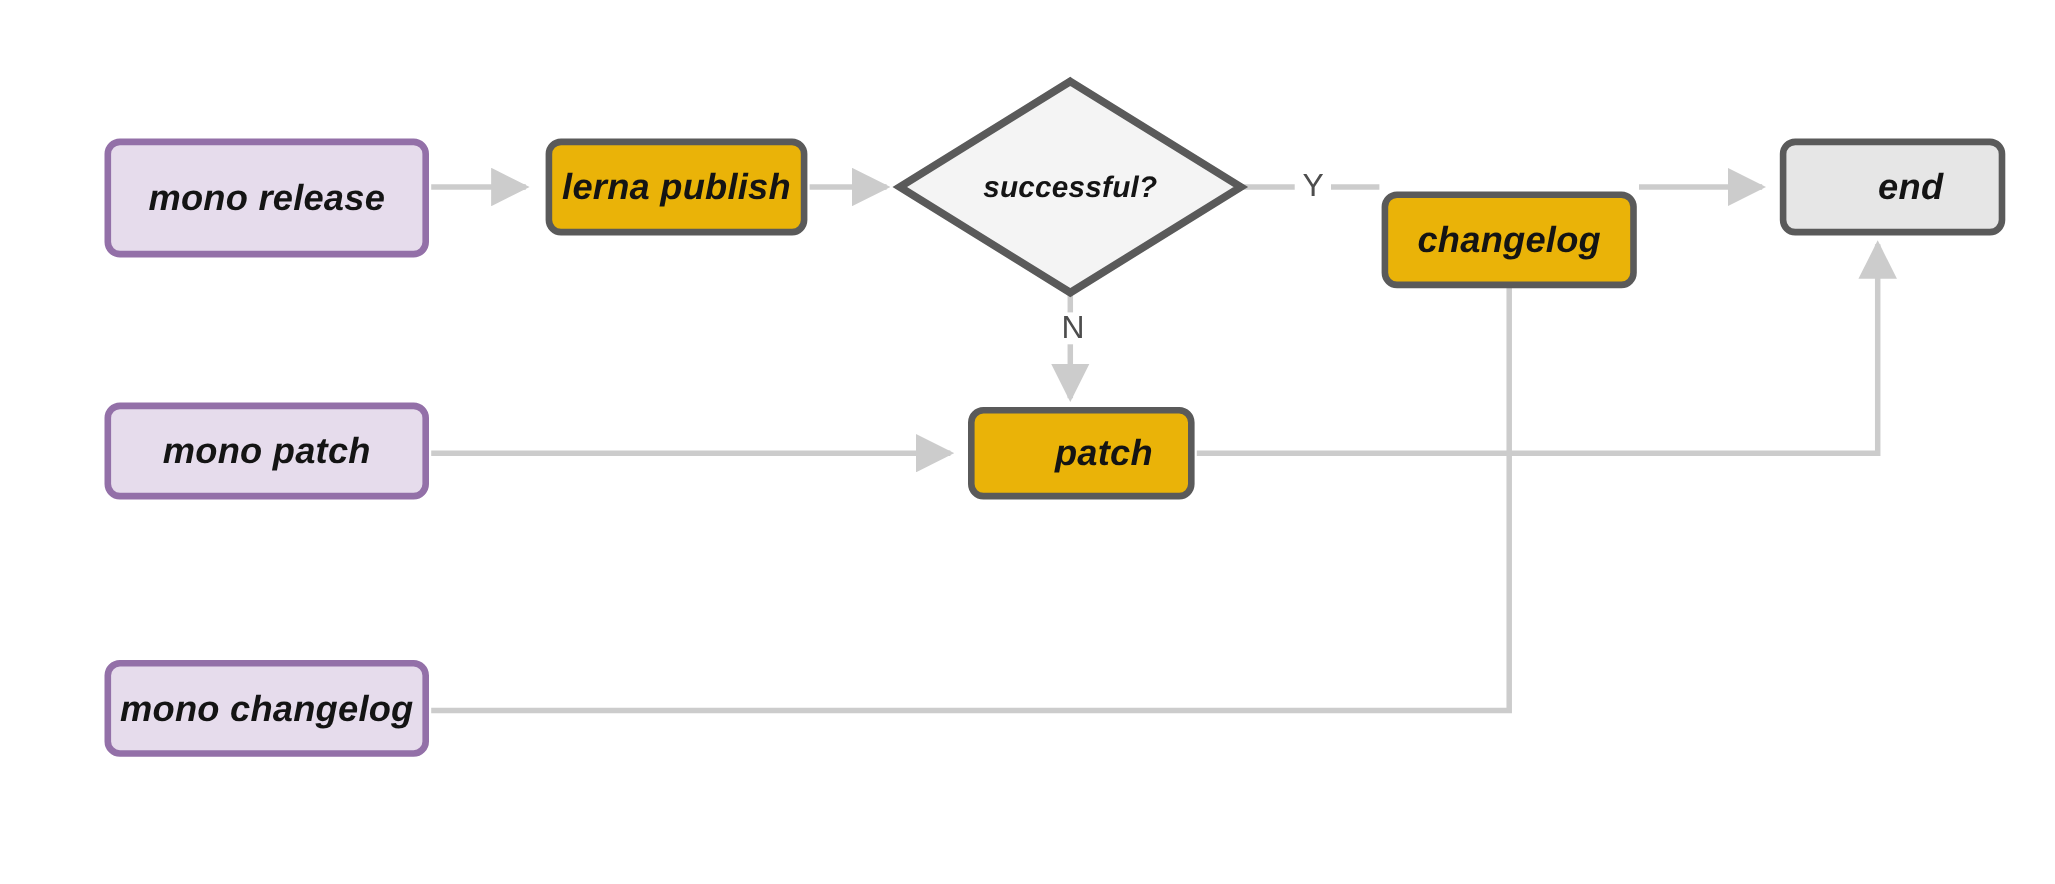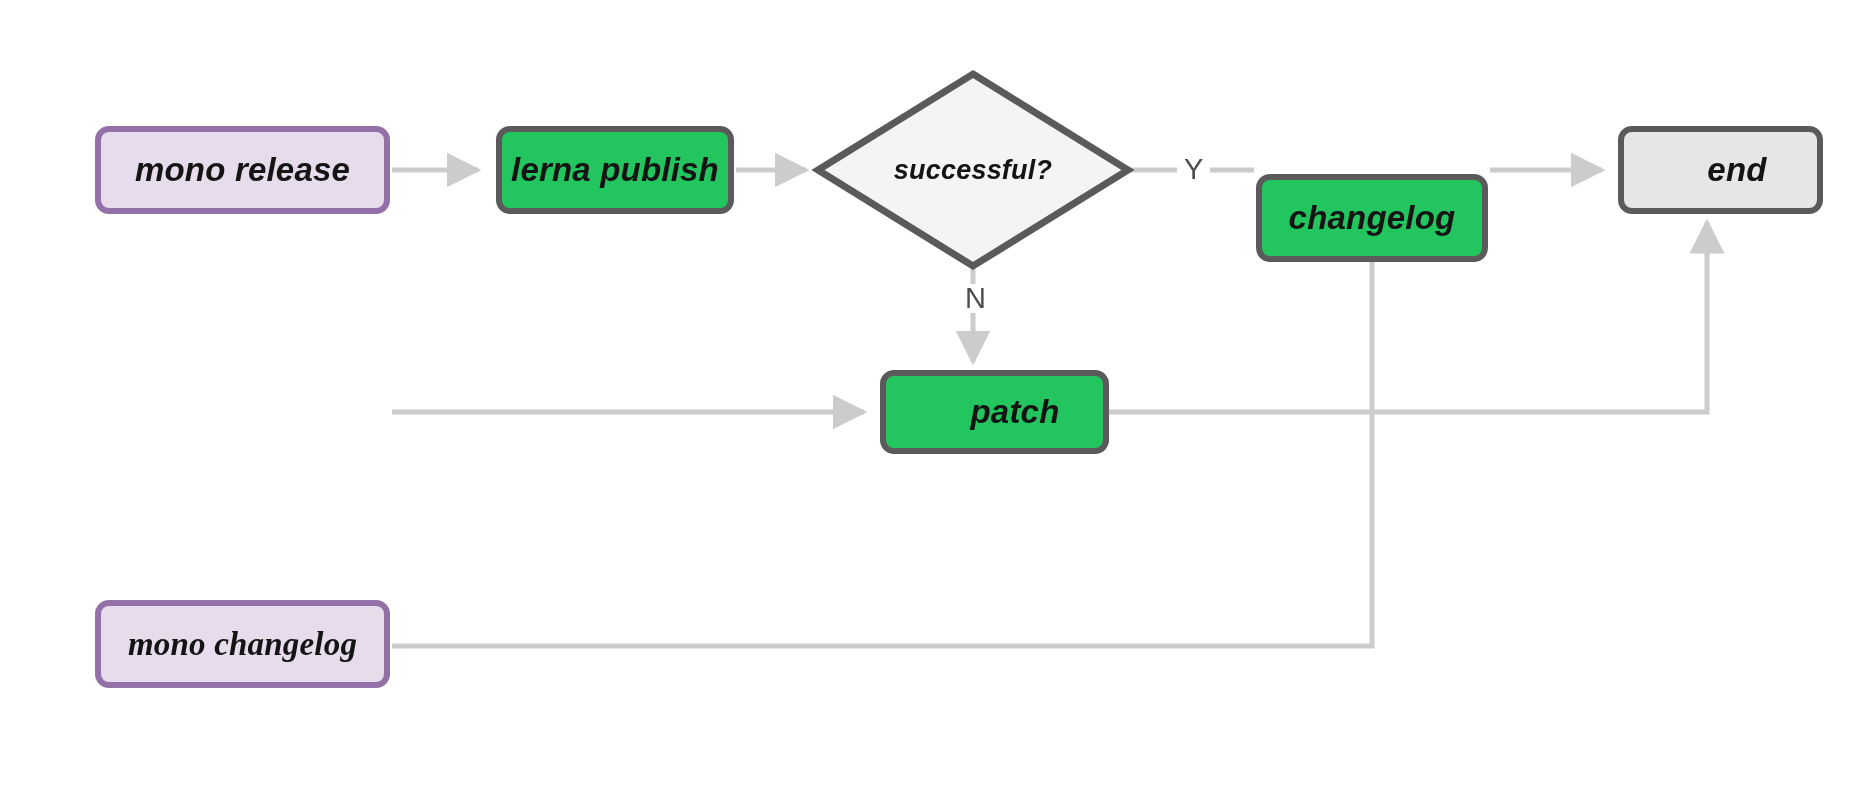--- a/index.html
+++ b/index.html
@@ -38,21 +38,21 @@
   }
   .node-rect {
     border-radius: 14px;
   }
   .node-start {
     background: #e6dcec;
     border: 6px solid #9370a8;
     font-size: 33px;
   }
   .node-process {
-    background: #22c55e;
+    background: #eab308;
     border: 6px solid #5a5a5a;
     font-size: 33px;
   }
   .node-end-fill {
     background: #e6e6e6;
     border: 6px solid #5a5a5a;
     font-size: 33px;
     padding-left: 33px;
   }
   .node-decision {
@@ -120,46 +120,49 @@
 
     <g>
       <path d="M 392 646 L 1372 646 L 1372 222" stroke="#cccccc" stroke-width="5" fill="none" marker-end="url(#arrow)"></path>
     </g>
 
     <g>
       <polygon points="973,74 1128,170 973,266 818,170" fill="#f4f4f4" stroke="#5a5a5a" stroke-width="7" stroke-linejoin="miter"></polygon>
     </g>
   </svg>
 
-  <div class="node node-rect node-start" style="left:95px; top:126px; width:295px; height:88px;">
+  <div class="node node-rect node-start" style="left:95px; top:126px; width:295px; height:108px;">
     <span>mono release</span>
   </div>
 
   <div class="node node-rect node-process" style="left:496px; top:126px; width:238px; height:88px;">
     <span>lerna publish</span>
   </div>
 
   <div class="node node-decision" style="left:818px; top:74px; width:310px; height:192px;">
     <span class="decision-label">successful?</span>
   </div>
 
   <div class="node node-rect node-process" style="left:1256px; top:126px; width:232px; height:88px;margin-top:48px;">
     <span>changelog</span>
   </div>
 
   <div class="node node-rect node-end-fill" style="left:1618px; top:126px; width:205px; height:88px;">
     <span>end</span>
   </div>
 
+  <div class="node node-rect node-start" style="left:95px; top:366px; width:295px; height:88px;">
+    <span>mono patch</span>
+  </div>
 
-  <div class="node node-rect node-process" style="left:880px; top:370px; width:229px; height:84px;padding-left:41px;">
+  <div class="node node-rect node-process" style="left:880px; top:370px; width:206px; height:84px;padding-left:41px;">
     <span>patch</span>
   </div>
 
-  <div class="node node-rect node-start" style="left:95px; top:600px; width:295px; height:88px;font-family:Liberation Serif, serif;">
+  <div class="node node-rect node-start" style="left:95px; top:600px; width:295px; height:88px;">
     <span>mono changelog</span>
   </div>
 
   <div class="edge-label" style="left:1177px; top:155px;">Y</div>
 
   <div class="edge-label" style="left:958px; top:284px;">N</div>
 
 </div>
 
 </body></html>

